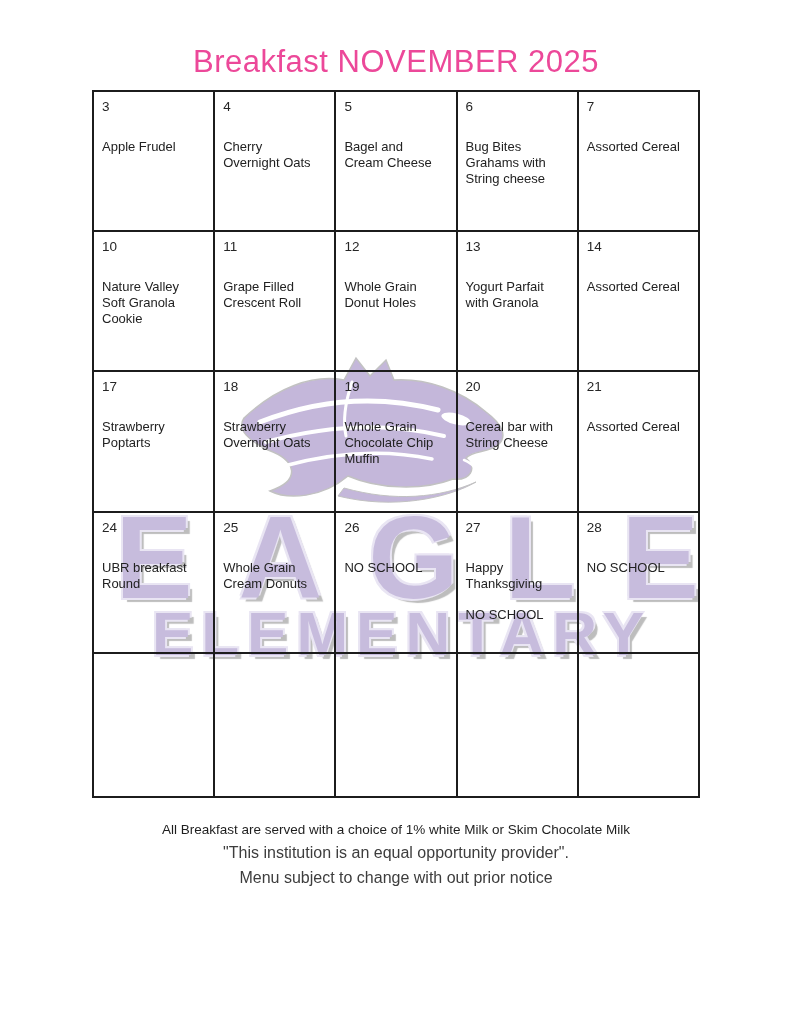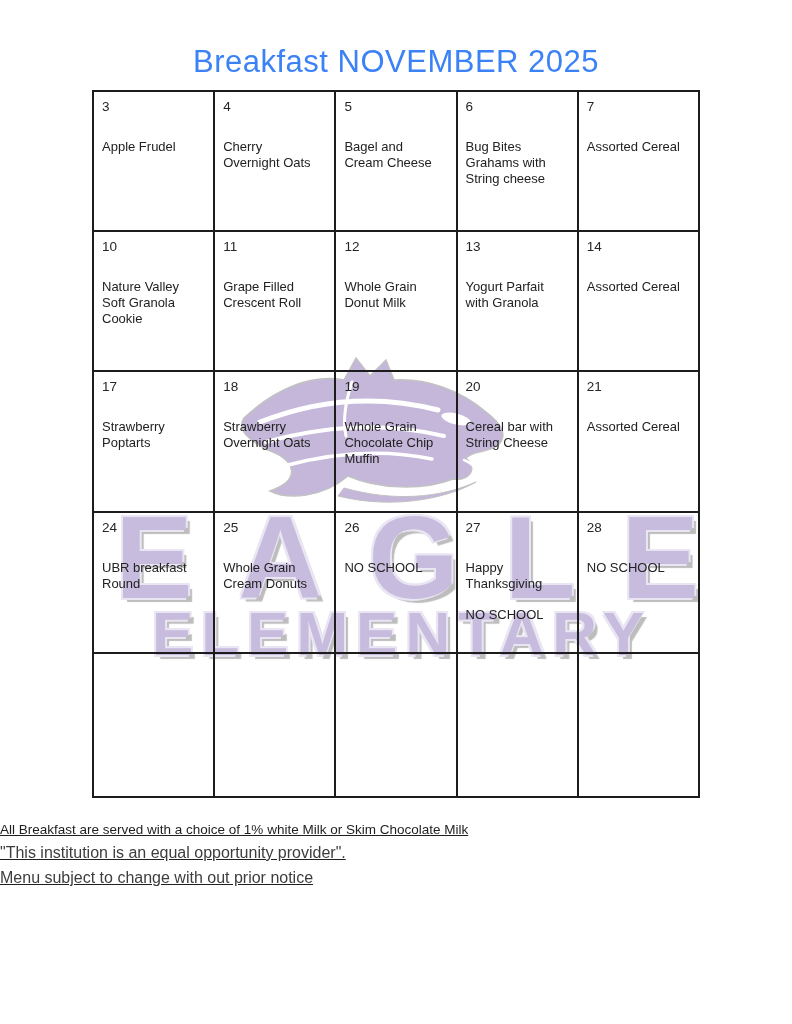--- a/index.html
+++ b/index.html
@@ -11,21 +11,21 @@
     color: #1f1f1f;
     overflow: hidden;
   }
 
   .page-title {
     position: absolute;
     top: 44px; left: 0; width: 100%;
     text-align: center;
     font-size: 31px;
     letter-spacing: 0.5px;
-    color: #3b82f6;
+    color: #ec4899;
     font-weight: 400;
   }
 
   
   .wm-mascot {
     position: absolute;
     left: 226px; top: 340px;
     width: 308px; height: 168px;
     z-index: 0;
   }
@@ -78,23 +78,22 @@
   }
   table.calendar { border: 1px solid #1c1c1c; }
   .day-date { font-size: 13.5px; margin-bottom: 24px; color: #262626; }
   .day-menu { max-width: 97px; }
   .day-note { max-width: 97px; margin-top: 15px; }
 
   
   .footer {
     position: absolute;
     top: 822px; left: 0; width: 100%;
-    text-align: left;
+    text-align: center;
     z-index: 1;
-    text-decoration: underline;
   }
   .footer-line-sm { font-size: 13.5px; color: #1e1e1e; margin-bottom: 7px; }
   .footer-line-lg { font-size: 16px;   color: #3d3d3d; margin-bottom: 7px; }
 </style>
 </head>
 <body>
 
 <h1 class="page-title">Breakfast NOVEMBER 2025</h1>
 
 <svg class="wm-mascot" viewBox="0 0 308 168" aria-hidden="true">
@@ -156,21 +155,21 @@
       <td>
         <div class="day-date">10</div>
         <div class="day-menu">Nature Valley Soft Granola Cookie</div>
       </td>
       <td>
         <div class="day-date">11</div>
         <div class="day-menu">Grape Filled Crescent Roll</div>
       </td>
       <td>
         <div class="day-date">12</div>
-        <div class="day-menu">Whole Grain Donut Milk</div>
+        <div class="day-menu">Whole Grain Donut Holes</div>
       </td>
       <td>
         <div class="day-date">13</div>
         <div class="day-menu">Yogurt Parfait with Granola</div>
       </td>
       <td>
         <div class="day-date">14</div>
         <div class="day-menu">Assorted Cereal</div>
       </td>
     </tr>

